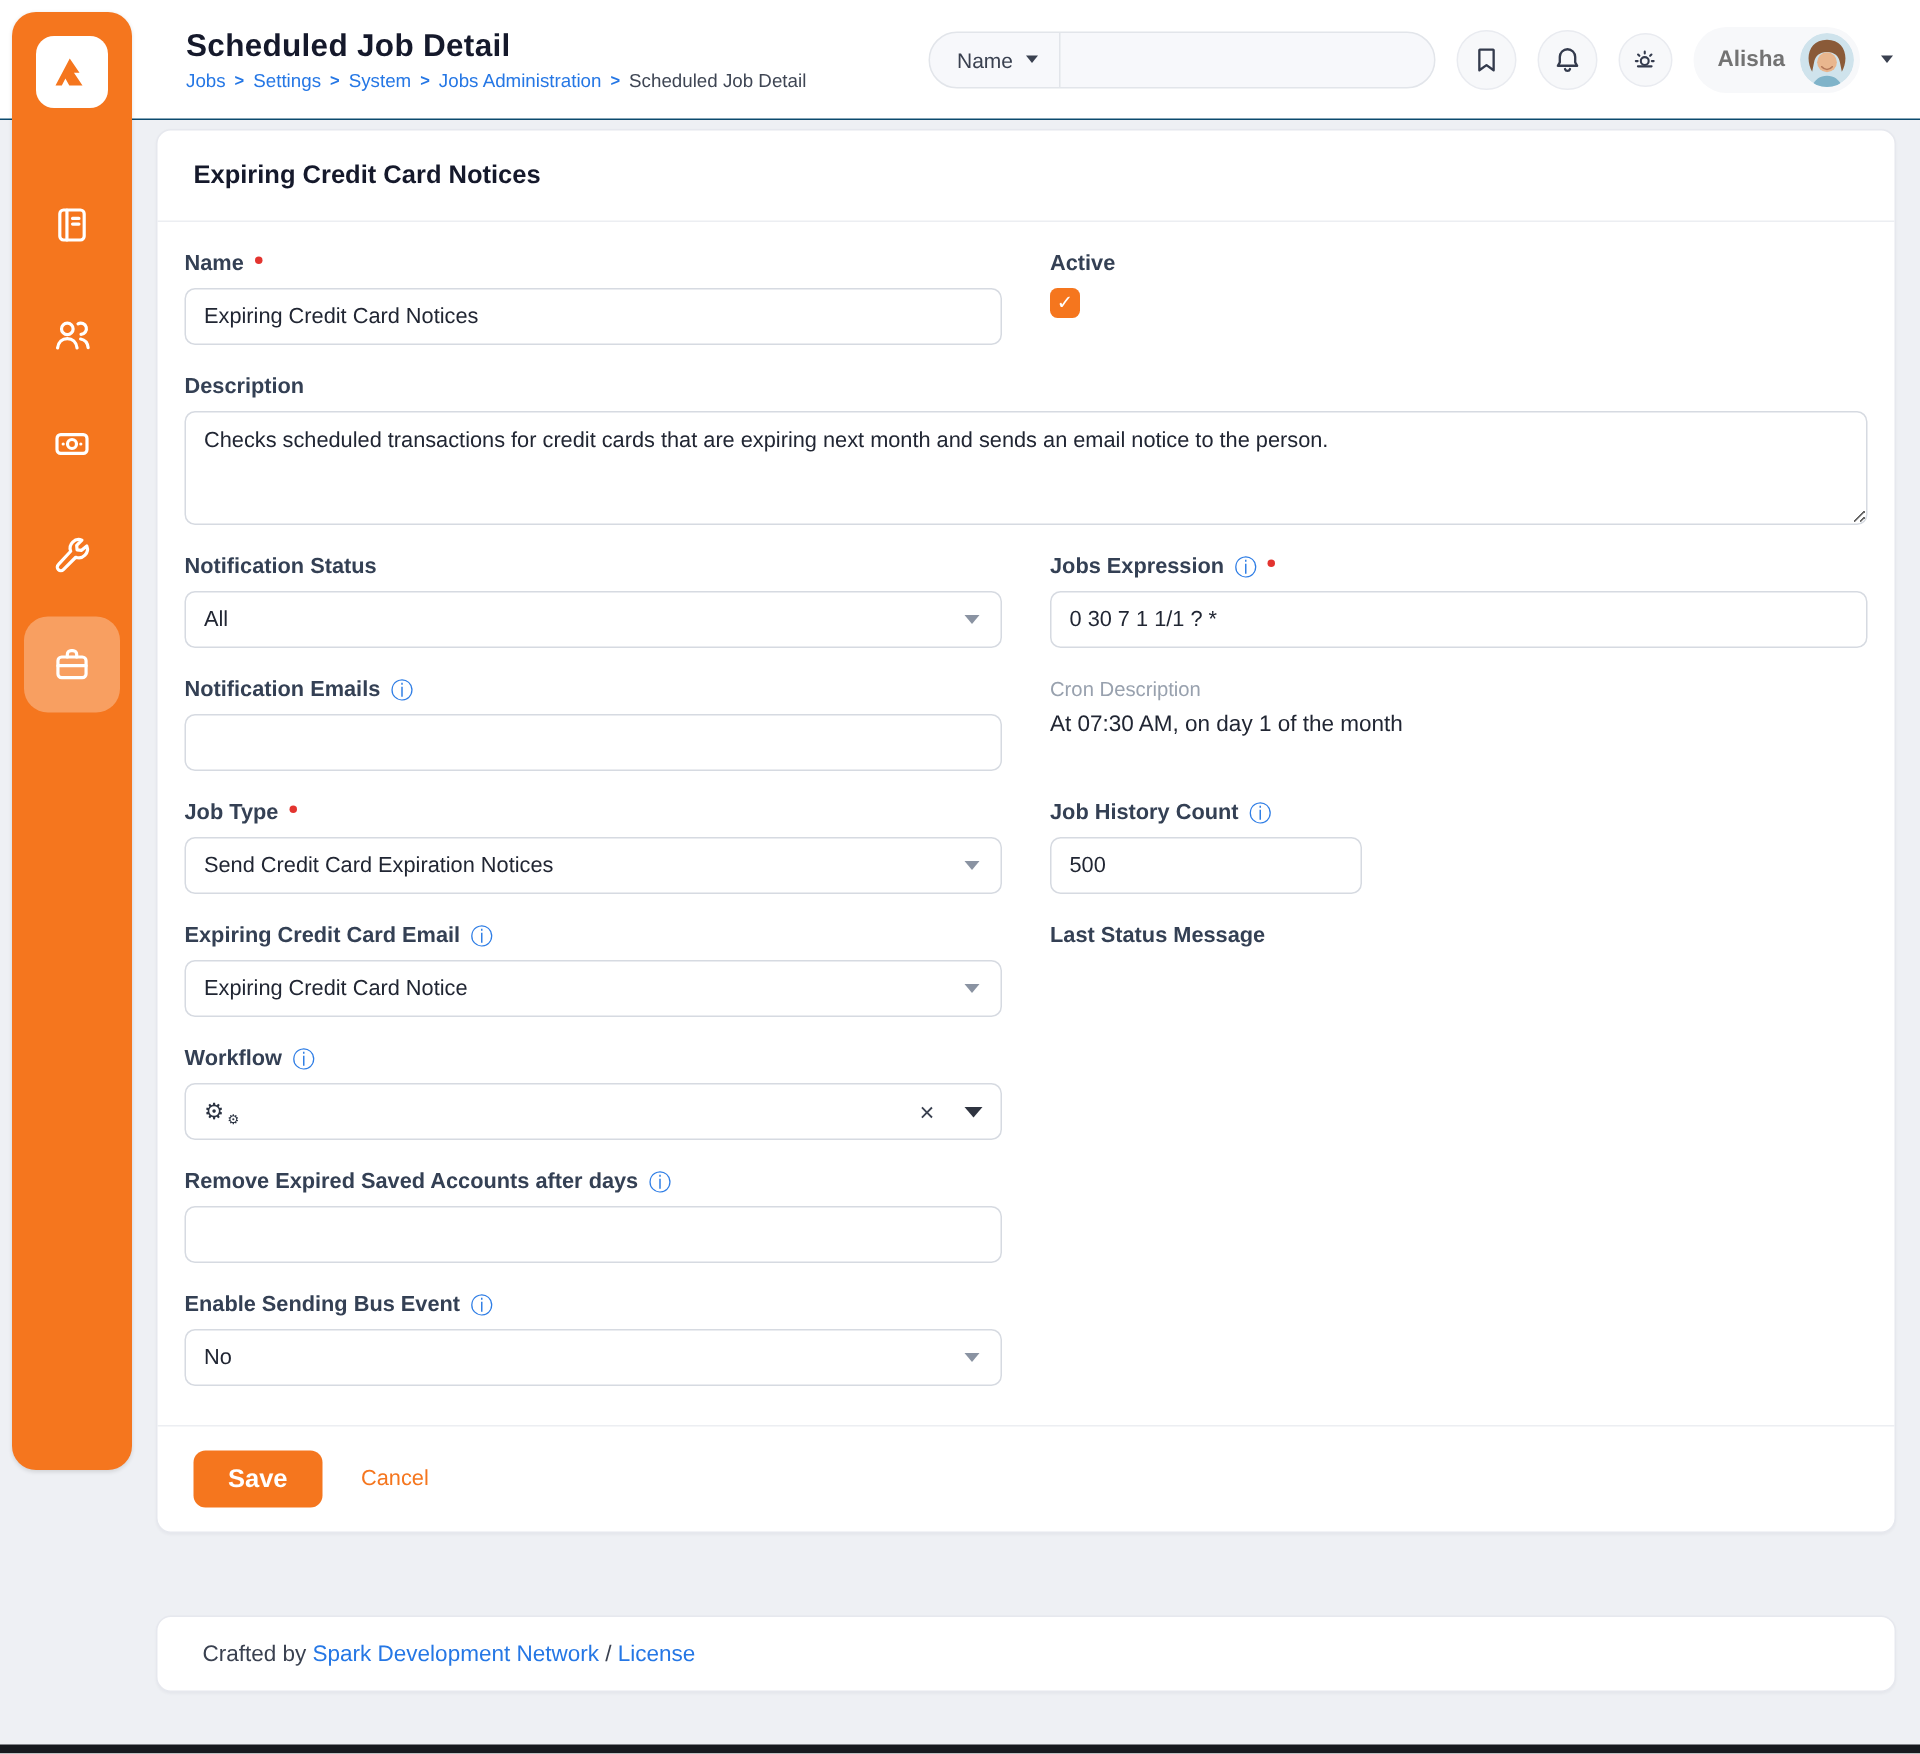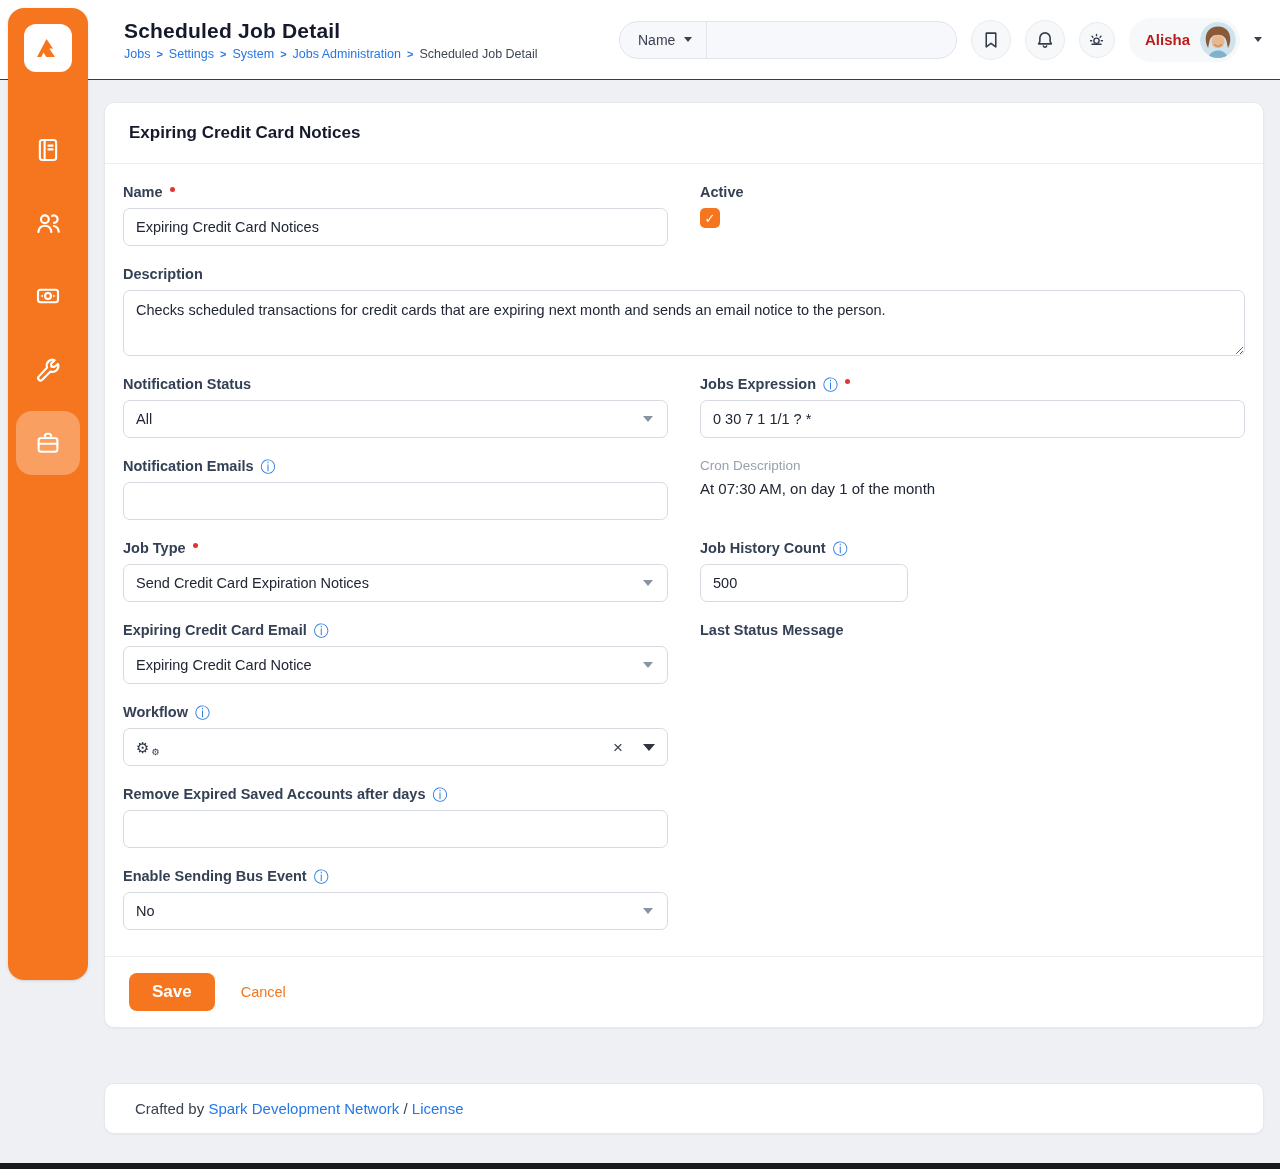--- a/index.html
+++ b/index.html
@@ -15,46 +15,46 @@
   .breadcrumb .sep { color:#2577e5; font-weight:700; font-size:11px; }
   .breadcrumb .current { color:#3f4654; }
   .head-right { display:flex; align-items:center; gap:14px; }
 
   .searchpill { display:flex; align-items:center; width:338px; height:38px; background:#f7f8fb; border:1px solid #e2e5ea; border-radius:19px; overflow:hidden; }
   .search-filter { display:flex; align-items:center; gap:9px; padding:0 14px 0 18px; height:100%; border-right:1px solid #e2e5ea; color:#3a4150; font-size:14px; cursor:pointer; }
   .search-input { flex:1; height:100%; border:none; outline:none; background:transparent; padding:0 12px; font-size:14px; color:#212633; }
 
   .iconbtn { width:40px; height:40px; border-radius:50%; background:#f7f8fa; border:1px solid #e9ebf0; display:flex; align-items:center; justify-content:center; cursor:pointer; }
   .userpill { display:flex; align-items:center; gap:10px; background:#f7f8fa; border-radius:22px; padding:4px 4px 4px 16px; cursor:pointer; }
-  .user-name { font-size:15px; font-weight:600; color:#b91c1c; }
+  .user-name { font-size:15px; font-weight:600; color:#737373; }
   .avatar { width:36px; height:36px; border-radius:50%; overflow:hidden; display:block; }
 
   .caret-down { width:0; height:0; border-left:4.5px solid transparent; border-right:4.5px solid transparent; border-top:5.5px solid #3a4150; }
 
   
   .sidebar { position:absolute; left:8px; top:8px; width:80px; height:972px; background:#f5761e; border-radius:16px; z-index:5; box-shadow:0 1px 3px rgba(0,0,0,.12); }
   .logo-box { position:absolute; left:16px; top:16px; width:48px; height:48px; background:#ffffff; border-radius:12px; display:flex; align-items:center; justify-content:center; cursor:pointer; }
   .side-item { position:absolute; left:8px; width:64px; height:64px; border-radius:16px; display:flex; align-items:center; justify-content:center; cursor:pointer; }
   .side-item.active { background:rgba(255,255,255,.3); }
 
   
-  .main { position:absolute; left:104px; top:102px; width:1160px; }
+  .main { position:absolute; left:104px; top:86px; width:1160px; }
   .card { background:#ffffff; border:1px solid #e6e8ee; border-radius:10px; box-shadow:0 1px 2px rgba(16,24,40,.04); }
   .card-title { padding:20px 24px; font-size:17px; font-weight:700; color:#15192b; border-bottom:1px solid #eceef2; }
   .card-body { padding:20px 18px 6px 18px; }
   .row { display:grid; grid-template-columns:1fr 1fr; column-gap:32px; }
   .field { margin-bottom:20px; }
   .label { display:flex; align-items:center; gap:7px; margin-bottom:8px; font-size:14.5px; font-weight:600; color:#344054; }
   .req-dot { width:5px; height:5px; border-radius:50%; background:#e3342f; align-self:flex-start; margin-top:3px; }
   .info { color:#2e7de5; font-size:15px; line-height:1; cursor:pointer; font-weight:400; }
   .control { width:100%; height:38px; border:1px solid #d6dae1; border-radius:7px; background:#fff; padding:0 12px; font-size:14.5px; color:#212633; display:flex; align-items:center; font-family:inherit; }
   input.control { display:block; line-height:36px; }
   .select { justify-content:space-between; cursor:pointer; }
   .sel-caret { width:0; height:0; border-left:5px solid transparent; border-right:5px solid transparent; border-top:6px solid #8a93a2; margin-right:2px; }
-  textarea.control { height:66px; padding:9px 12px; resize:vertical; line-height:1.5; font-size:14.5px; }
+  textarea.control { height:76px; padding:9px 12px; resize:vertical; line-height:1.5; font-size:14.5px; }
   .narrow { width:208px; }
   .checkbox { width:20px; height:20px; border-radius:5px; background:#f5761e; display:flex; align-items:center; justify-content:center; color:#fff; font-size:13px; font-weight:700; cursor:pointer; margin-top:3px; }
   .static-label { font-size:13.5px; color:#98a1ae; margin-bottom:7px; font-weight:400; }
   .static-value { font-size:15px; color:#212633; }
   .picker { justify-content:flex-start; gap:10px; cursor:pointer; }
   .gear { font-size:15px; color:#2b3342; line-height:1; }
   .gear-mini { font-size:9px; color:#2b3342; line-height:1; margin-left:-8px; margin-top:10px; }
   .picker .spacer { flex:1; }
   .clear-x { font-size:17px; color:#3a4150; line-height:1; cursor:pointer; margin-right:10px; }
   .caret-filled { width:0; height:0; border-left:6px solid transparent; border-right:6px solid transparent; border-top:7px solid #2f3440; }

